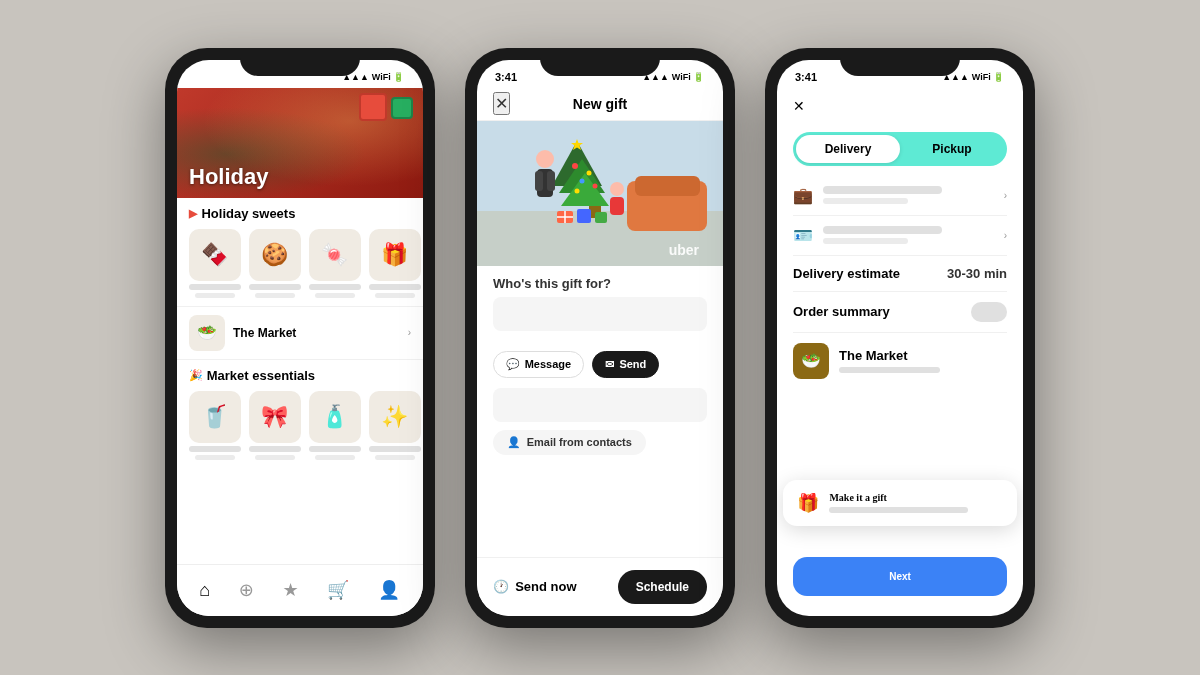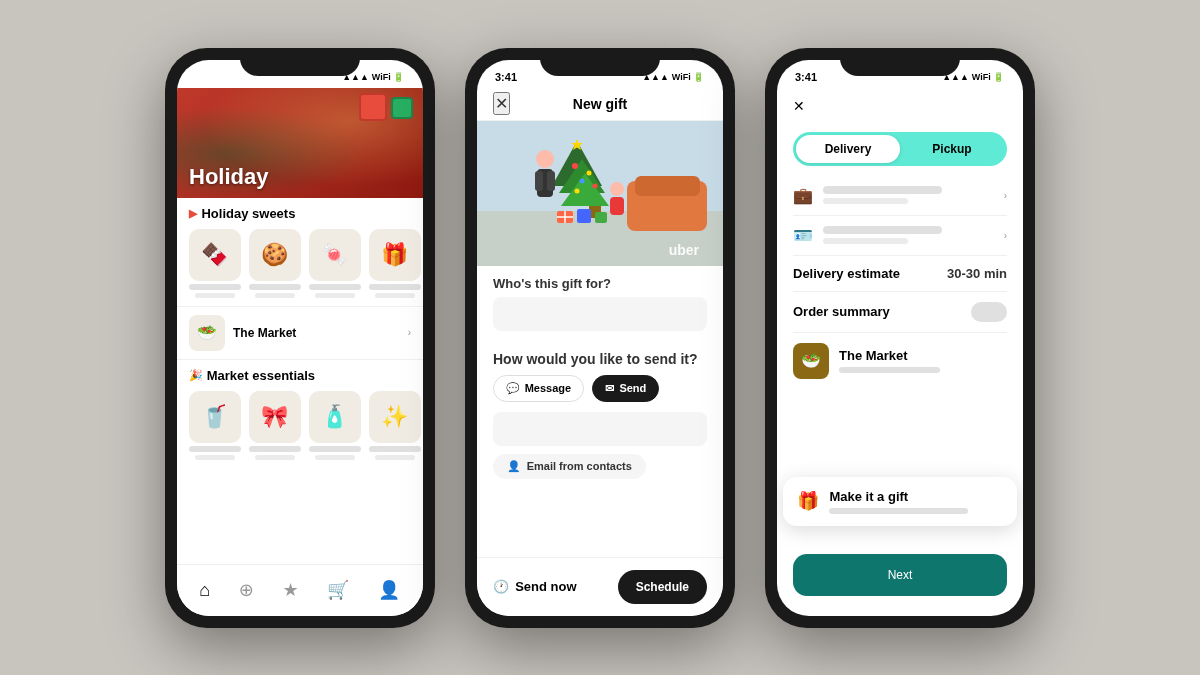--- a/index.html
+++ b/index.html
@@ -403,34 +403,34 @@
       border-radius: 14px;
       padding: 12px 14px;
       box-shadow: 0 4px 20px rgba(0,0,0,0.15);
       display: flex;
       align-items: center;
       gap: 10px;
       z-index: 20;
     }
     .gift-icon-box { font-size: 18px; }
     .gift-tooltip-text { flex: 1; }
-    .gift-tooltip-title { font-size: 13px; font-weight: 700; }
+    .gift-tooltip-title { font-size: 10px; font-weight: 700; font-family: Liberation Serif, serif; }
     .gift-tooltip-sub { height: 6px; background: #e0e0e0; border-radius: 3px; width: 80%; margin-top: 4px; }
 
     .next-btn {
       position: absolute;
       bottom: 20px;
       left: 16px;
       right: 16px;
-      background: #0f766e;
+      background: #3b82f6;
       color: #fff;
       border-radius: 14px;
       padding: 14px;
-      font-size: 12px;
-      font-weight: 400;
+      font-size: 10px;
+      font-weight: 700;
       text-align: center;
       cursor: pointer;
     }
   </style>
 </head>
 <body>
 
 <div class="phone">
   <div class="notch"></div>
   <div class="phone-screen">
@@ -580,21 +580,20 @@
       </svg>
       <span class="uber-logo">uber</span>
     </div>
 
     <div class="gift-section">
       <div class="gift-label">Who's this gift for?</div>
       <div class="gift-input"></div>
     </div>
 
     <div class="gift-section">
-      <div class="send-method-label">How would you like to send it?</div>
       <div class="method-buttons">
         <button class="method-btn">
           <span>💬</span>
           <span>Message</span>
         </button>
         <button class="method-btn active">
           <span>✉</span>
           <span>Send</span>
         </button>
       </div>

